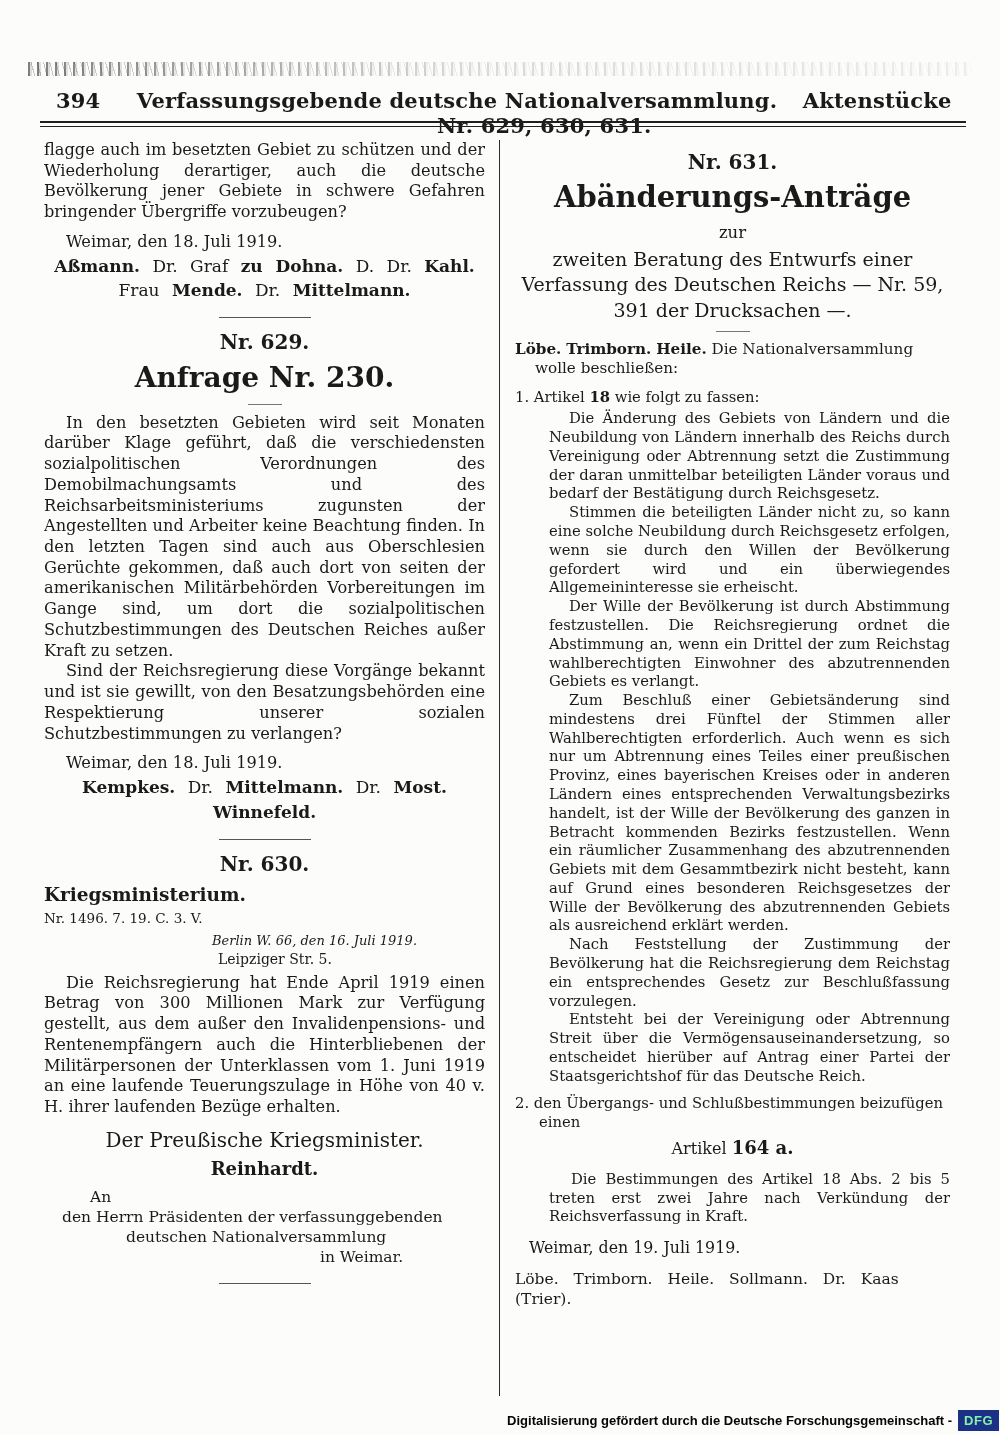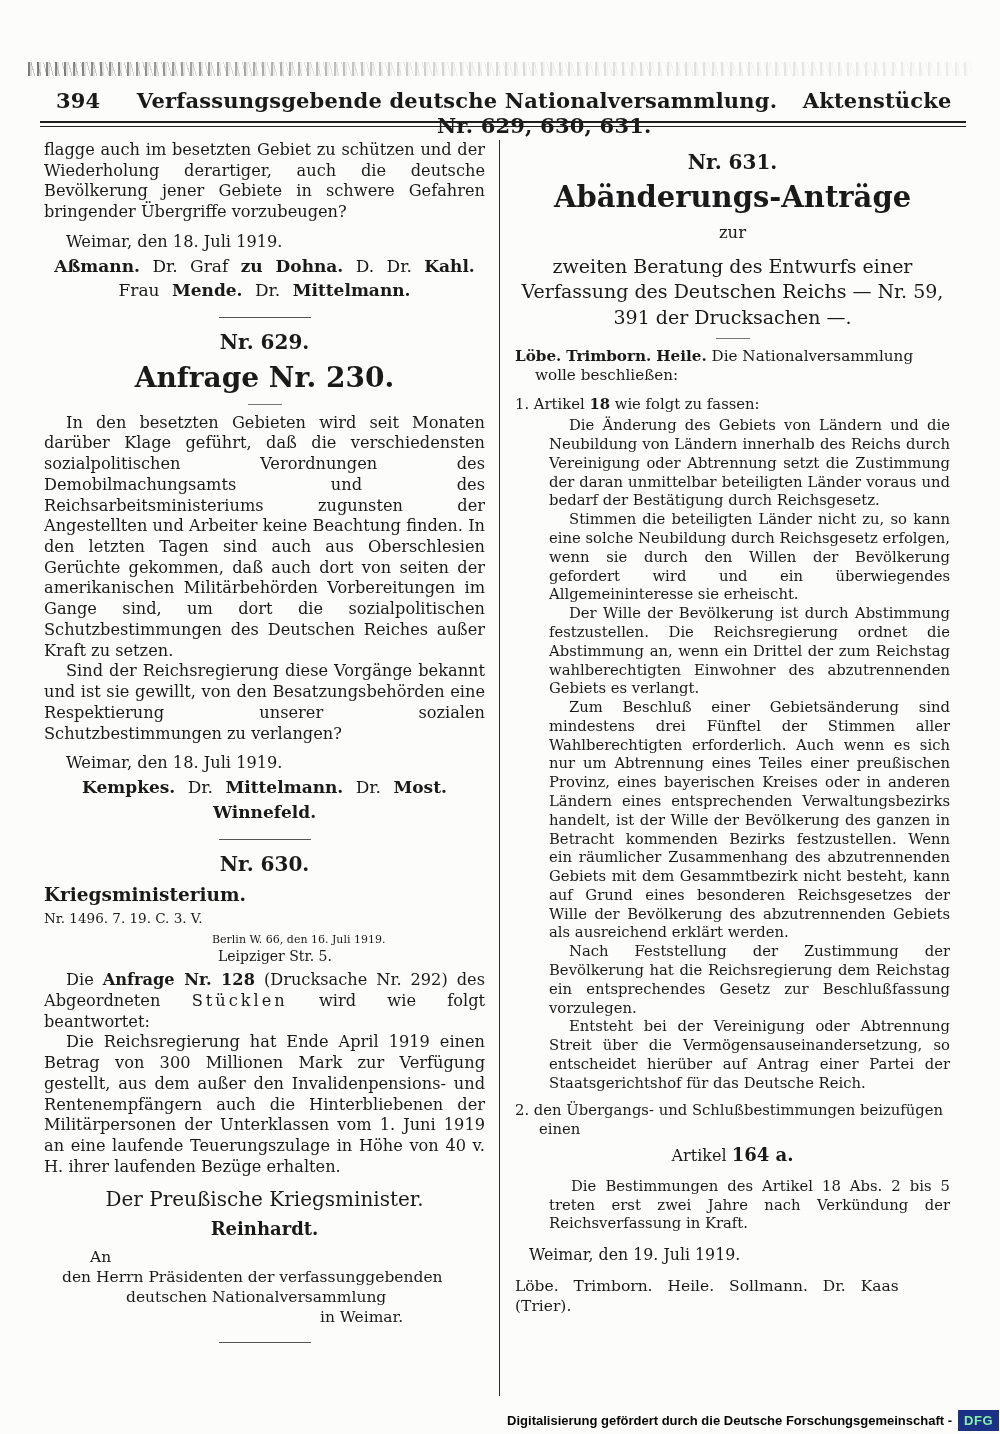--- a/index.html
+++ b/index.html
@@ -55,32 +55,32 @@
   .indent{text-indent:22px;}
   .date{margin:9px 0 3px 22px;}
   .sigline{text-align:center;font-size:17px;margin-top:3px;word-spacing:7px;}
   .sep{width:92px;margin:15px auto 12px;border-top:1.5px solid #555;}
   .sep-sm{width:34px;margin:8px auto 8px;border-top:1.5px solid #777;}
   .h-no{text-align:center;font-weight:bold;font-size:20px;margin-top:10px;}
   .h-title{text-align:center;font-weight:bold;font-size:28px;margin:4px 0 2px;}
   .ministry{font-weight:bold;font-size:18.5px;margin-top:6px;}
   .ref{font-size:13.5px;margin-top:3px;}
   .placeblock{margin:6px 0 4px 168px;}
-  .place{font-size:11px;}
+  .place{font-size:13px;font-style:italic;}
   .street{font-size:14px;margin:1px 0 0 6px;}
   .closing{text-align:center;font-size:20px;margin-top:10px;}
   .minister-sig{text-align:center;font-weight:bold;font-size:18px;margin-top:4px;}
   .rcp{font-size:15.5px;}
   .rcp0{margin:8px 0 0 46px;}
   .rcp1{margin-left:18px;}
   .rcp2{margin-left:82px;}
   .rcp3{margin-left:276px;}
   .h-title-r{font-size:29px;}
   .zur{text-align:center;font-size:16.5px;margin:7px 0 2px;}
-  .subtitle{text-align:center;font-size:19px;line-height:1.33;margin-top:10px;}
+  .subtitle{text-align:center;font-size:19px;line-height:1.33;margin-top:3px;}
   .movers{padding-left:20px;text-indent:-20px;margin-top:6px;font-size:15.2px;}
   .item{padding-left:24px;text-indent:-24px;margin-top:9px;}
   .artblock{margin-left:34px;margin-top:3px;}
   .artblock p{text-indent:20px;}
   .art164{text-align:center;margin-top:5px;font-size:16px;}
   .art164 .b{font-size:18px;}
   .p164{margin-left:34px;margin-top:10px;}
   .sig4{margin-top:12px;word-spacing:10px;font-size:15.5px;}
   .date-r{margin:12px 0 0 14px;font-size:15.8px;}
   .footer{
@@ -135,21 +135,20 @@
       <div class="sep"></div>
 
       <section>
         <p class="h-no">Nr. 630.</p>
         <p class="ministry">Kriegsministerium.</p>
         <p class="ref">Nr. 1496. 7. 19. C. 3. V.</p>
         <div class="placeblock">
           <p class="place">Berlin W. 66, den 16. Juli 1919.</p>
           <p class="street">Leipziger Str. 5.</p>
         </div>
-        <p class="just indent"><span>Die </span><span class="b">Anfrage Nr. 128</span><span> (Drucksache Nr. 292) des Abgeordneten </span><span class="sp">Stücklen</span><span> wird wie folgt beantwortet:</span></p>
         <p class="just indent">Die Reichsregierung hat Ende April 1919 einen Betrag von 300 Millionen Mark zur Verfügung gestellt, aus dem außer den Invalidenpensions- und Rentenempfängern auch die Hinterbliebenen der Militärpersonen der Unterklassen vom 1. Juni 1919 an eine laufende Teuerungszulage in Höhe von 40 v. H. ihrer laufenden Bezüge erhalten.</p>
         <p class="closing">Der Preußische Kriegsminister.</p>
         <p class="minister-sig">Reinhardt.</p>
         <p class="rcp rcp0">An</p>
         <p class="rcp rcp1">den Herrn Präsidenten der verfassunggebenden</p>
         <p class="rcp rcp2">deutschen Nationalversammlung</p>
         <p class="rcp rcp3">in Weimar.</p>
       </section>
 
       <div class="sep"></div>

